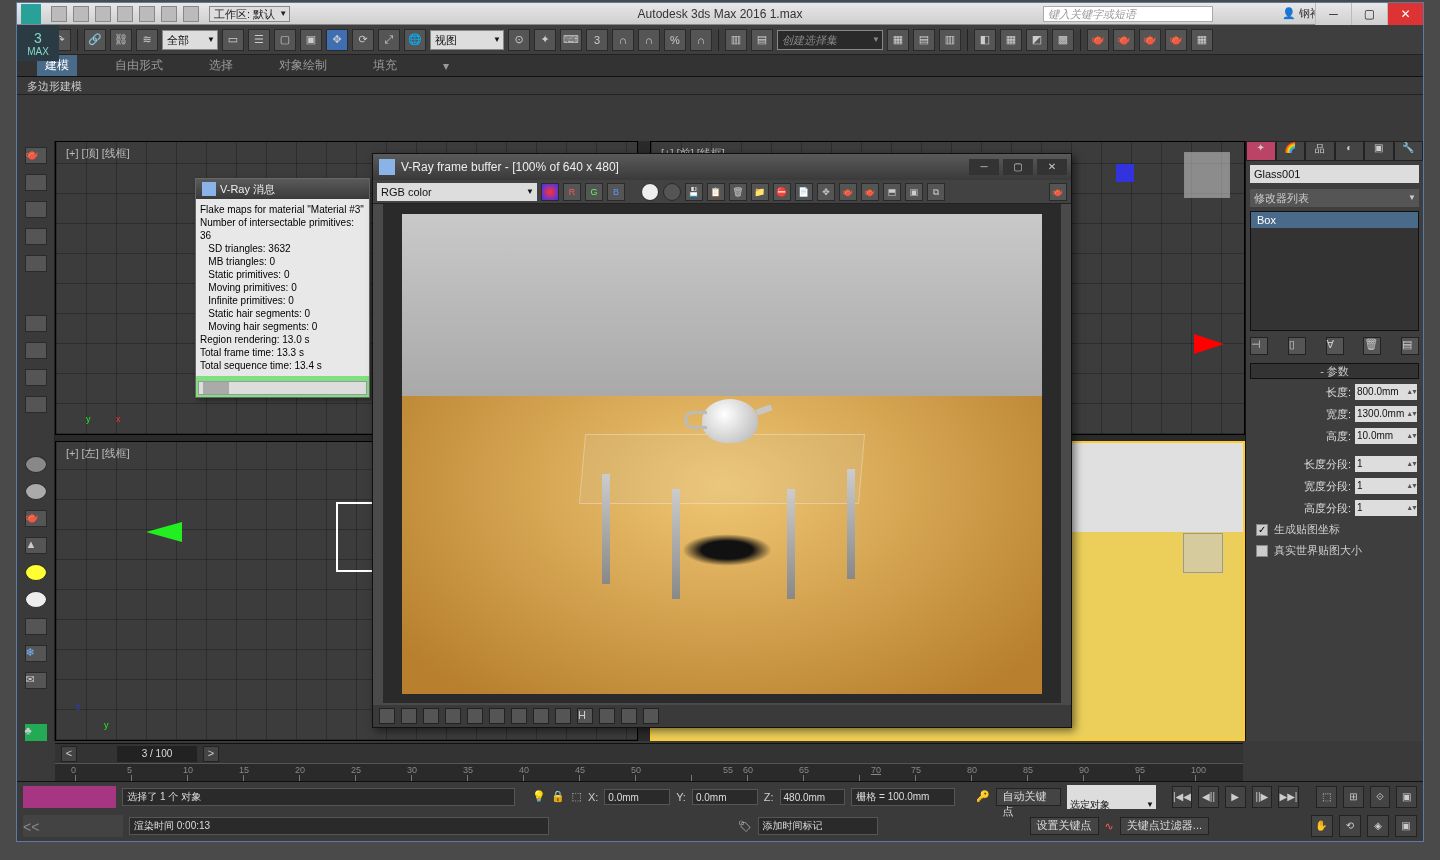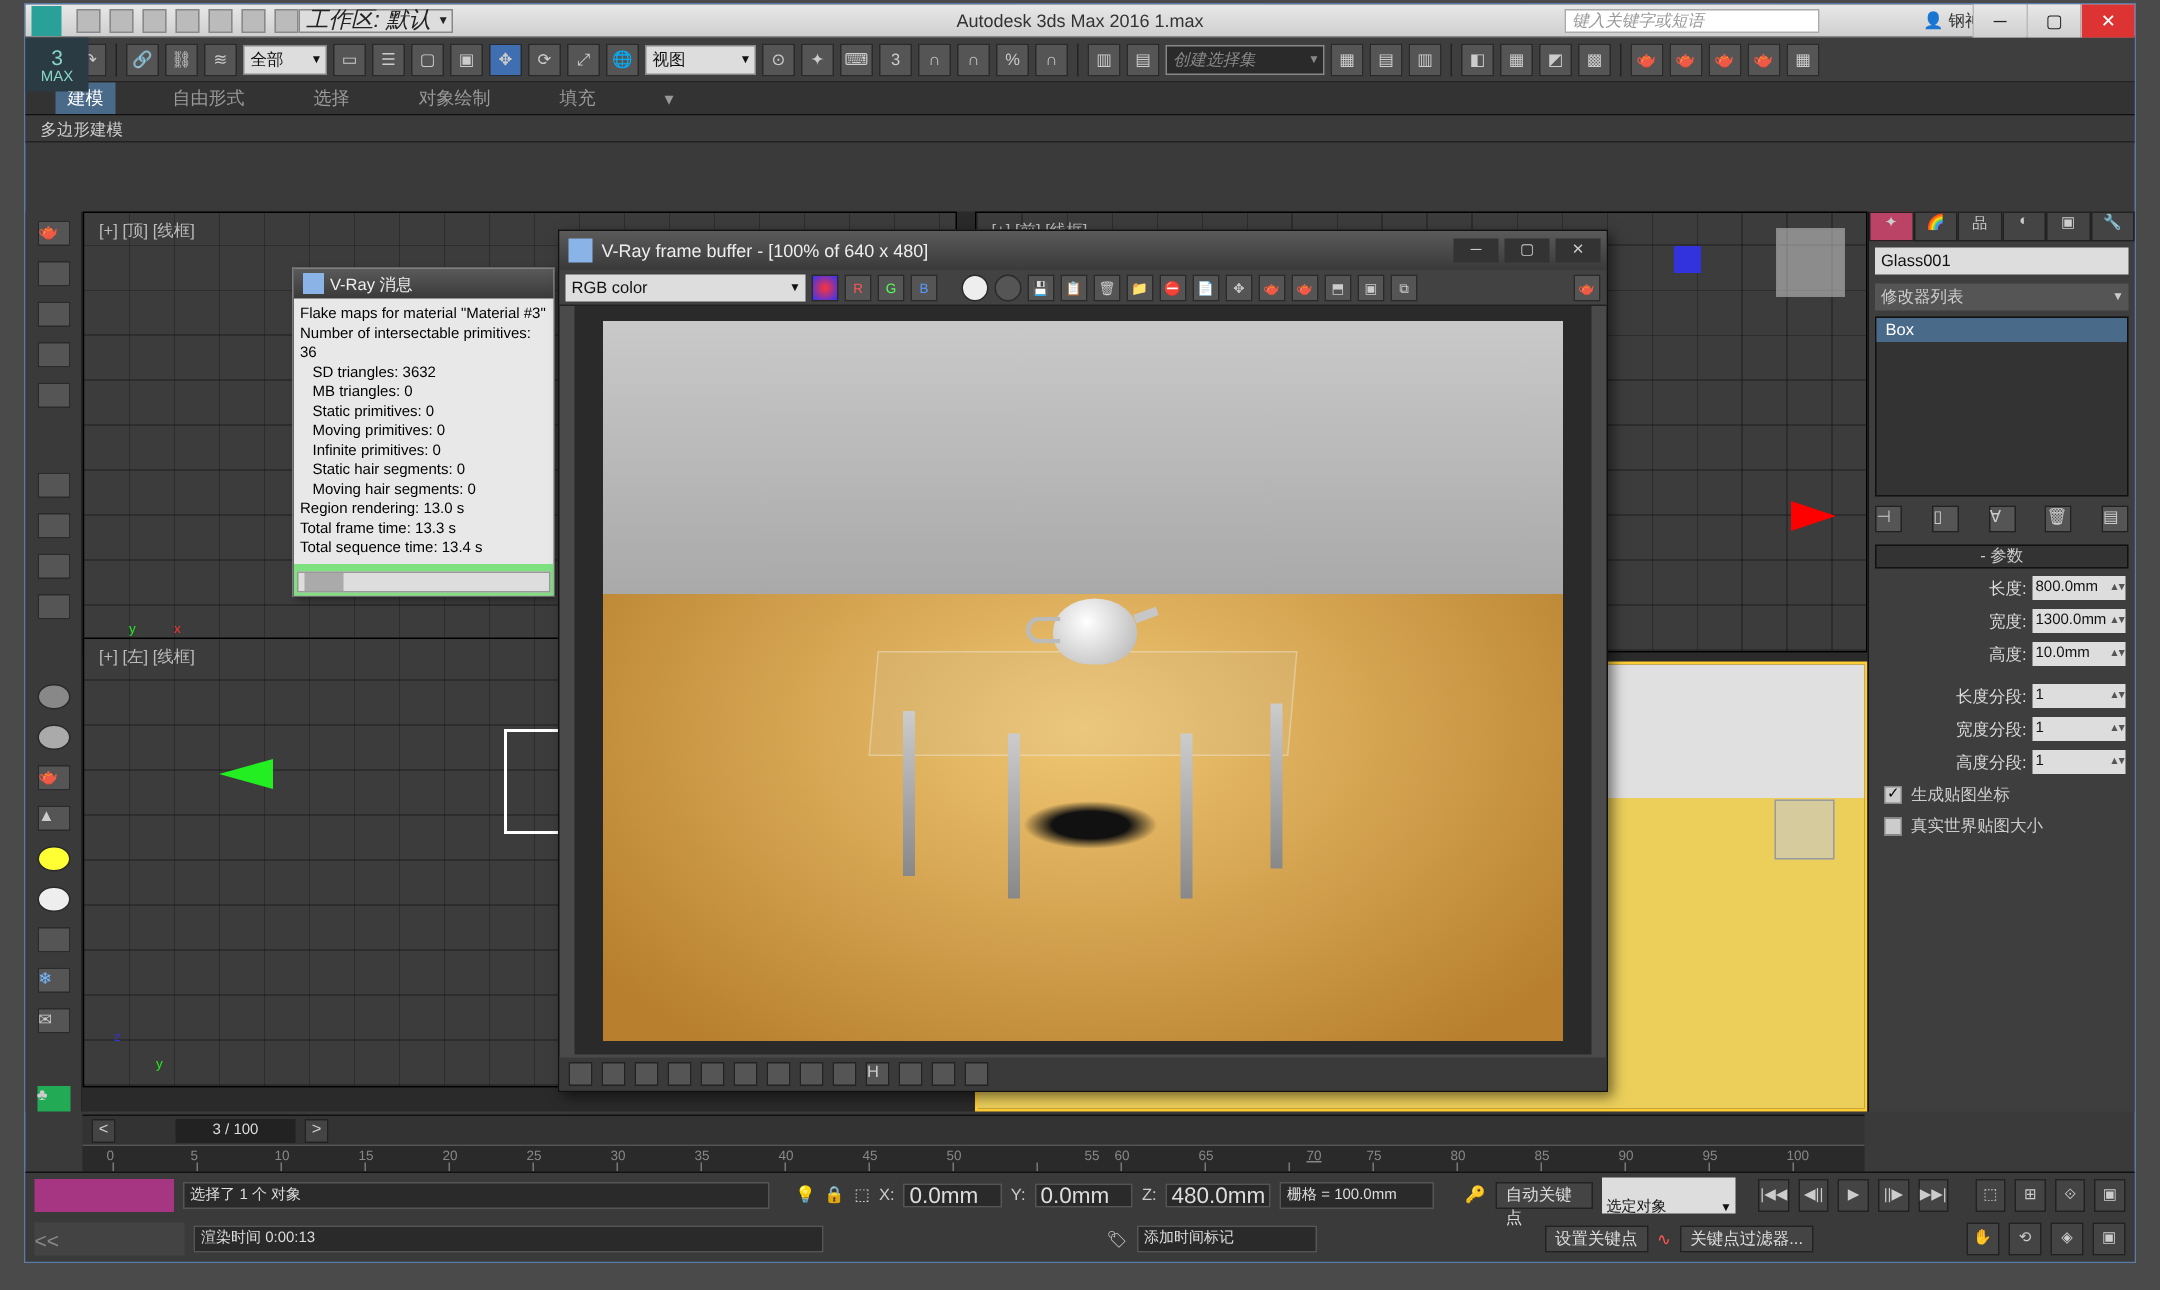--- a/index.html
+++ b/index.html
@@ -10,21 +10,21 @@
 .titlebar { height:22px; background:linear-gradient(#e8e8e8,#cfcfcf); display:flex; align-items:center; position:relative; border-bottom:1px solid #888;}
 .titlebar .app-icon { width:20px; height:20px; background:#2aa198; margin:0 4px; display:inline-block; }
 .titlebar .title-center { position:absolute; left:50%; transform:translateX(-50%); color:#333; font-size:12px; }
 .titlebar .search-box { position:absolute; right:210px; width:170px; height:16px; border:1px solid #aaa; background:#fff; color:#999; font-style:italic; padding:0 4px; line-height:14px; font-size:11px;}
 .titlebar .user { position:absolute; right:80px; color:#333; font-size:11px;}
 .win-buttons { position:absolute; right:0; top:0; display:flex; }
 .win-btn { width:36px; height:22px; display:flex; align-items:center; justify-content:center; font-size:12px; color:#222; background:linear-gradient(#e8e8e8,#cfcfcf); border-left:1px solid #bbb;}
 .win-btn.close { background:#d33; color:#fff; }
 .qat { display:flex; gap:6px; margin-left:6px; align-items:center;}
 .qat .q { width:16px; height:16px; background:#bbb; border:1px solid #888; }
-.workspace-selector { height:16px; border:1px solid #888; background:#ddd; color:#222; padding:0 14px 0 4px; font-size:15px; position:relative; line-height:14px;font-style:italic;}
+.workspace-selector { margin-left:10px; height:16px; border:1px solid #888; background:#ddd; color:#222; padding:0 14px 0 4px; font-size:11px; position:relative; line-height:14px;}
 .workspace-selector:after{content:"▼"; position:absolute; right:2px; font-size:8px;}
 
 .max-corner { position:absolute; left:0; top:22px; width:42px; height:36px; background:#2b3b44; color:#87d7c7; font-size:10px; display:flex; flex-direction:column; align-items:center; justify-content:center; z-index:5;}
 
 .menubar { height:22px; background:#444; display:flex; align-items:center; padding-left:50px; gap:0; border-bottom:1px solid #222;}
 .menubar .m-item { padding:0 12px; color:#ddd; font-size:12px; line-height:22px; }
 
 .main-toolbar { height:30px; background:#3e3e3e; border-bottom:1px solid #222; display:flex; align-items:center; padding:0 6px; gap:4px;}
 .tb-btn { width:22px; height:22px; background:#555; border:1px solid #2a2a2a; display:inline-flex; align-items:center; justify-content:center; font-size:11px; color:#ccc;}
 .tb-btn.highlight { background:#3f6fb0; }
@@ -41,21 +41,21 @@
 
 .left-strip { width:38px; background:#3a3a3a; border-right:1px solid #222; display:flex; flex-direction:column; gap:10px; padding-top:6px; align-items:center;}
 .left-strip .ls { width:22px; height:22px; background:#555; border:1px solid #2a2a2a;}
 
 .vp-container { flex:1; position:relative; background:#2a2a2a; }
 .viewport { position:absolute; background:#3c3c3c; border:1px solid #000; }
 .vp-grid { position:absolute; inset:0; background-image:repeating-linear-gradient(0deg,rgba(0,0,0,0.25) 0 1px,transparent 1px 30px),repeating-linear-gradient(90deg,rgba(0,0,0,0.25) 0 1px,transparent 1px 30px);}
 .vp-label { position:absolute; top:4px; left:10px; color:#bbb; font-size:11px;}
 .vp-top-left { left:0; top:0; width:49%; height:49%; }
 .vp-top-right { right:0; top:0; width:50%; height:49%; }
-.vp-bot-left { left:0; bottom:16px; width:49%; height:50%;text-align:center; }
+.vp-bot-left { left:0; bottom:0; width:49%; height:50%;text-align:center; }
 .vp-bot-right { right:0; bottom:0; width:50%; height:50%; border:2px solid #ffcc33; background:linear-gradient(#e0e0e0 0 30%, #ebcf5a 30% 100%);}
 
 .axis-g { position:absolute; width:40px; height:40px; }
 .axis-g .ax { position:absolute; font-size:9px; }
 
 .vfb { position:absolute; left:355px; top:150px; width:700px; height:575px; background:#4a4a4a; border:1px solid #111; box-shadow:3px 3px 8px rgba(0,0,0,.5); z-index:30;}
 .vfb-title { height:26px; background:linear-gradient(#5a5a5a,#3a3a3a); display:flex; align-items:center; padding:0 6px; color:#eee; font-size:12px; position:relative;}
 .vfb-title .icon { width:16px; height:16px; background:#8ab4e8; margin-right:6px;}
 .vfb-win-btns { position:absolute; right:4px; display:flex; gap:4px;}
 .vfb-win-btns .wb { width:30px; height:16px; background:#333; color:#ccc; text-align:center; font-size:10px; line-height:16px;}
@@ -106,21 +106,21 @@
 .timeline { position:absolute; bottom:60px; left:38px; right:180px; height:38px; background:#333; border-top:1px solid #111;}
 .frame-display { position:absolute; left:62px; top:2px; width:80px; height:16px; background:#222; color:#ddd; text-align:center; font-size:10px; line-height:16px;}
 .time-ruler { position:absolute; bottom:0; left:0; right:0; height:18px; background:#2a2a2a; border-top:1px solid #555;}
 .time-ruler .tick { position:absolute; bottom:0; width:1px; height:6px; background:#777;}
 .time-ruler .tlabel { position:absolute; bottom:6px; font-size:9px; color:#888;}
 
 .status { position:absolute; bottom:0; left:0; right:0; height:60px; background:#3a3a3a; border-top:1px solid #111; display:flex; flex-direction:column;}
 .status-row { height:30px; display:flex; align-items:center; padding:0 6px; gap:6px; font-size:11px;}
 .prompt-box { width:100px; height:22px; background:#f3b; opacity:.55;}
 .status-field { height:18px; background:#2a2a2a; border:1px solid #555; padding:0 4px; line-height:16px; color:#ddd; font-size:10px;}
-.xyz-spin { width:70px; height:16px; background:#2a2a2a; border:1px solid #555; color:#ddd; padding:0 3px; font-size:15px; line-height:16px;}
+.xyz-spin { width:70px; height:16px; background:#2a2a2a; border:1px solid #555; color:#ddd; padding:0 3px; font-size:10px; line-height:16px;}
 .auto-key-btn { height:18px; padding:0 6px; background:#444; border:1px solid #222; color:#ddd;}
 .nav-btn { width:22px; height:22px; background:#444; border:1px solid #222; color:#ccc; text-align:center; line-height:20px; font-size:10px;}
 .sel-combo{width:95px;height:16px;background:#ddd;color:#111;font-size:10px;padding:12px 3px;line-height:16px;position:relative}
 .sel-combo:after{content:"▼";position:absolute;right:2px;font-size:8px}
 
 .arrow-x{position:absolute;width:0;height:0;border-top:10px solid transparent;border-bottom:10px solid transparent;border-left:30px solid red}
 .arrow-xy{position:absolute;width:0;height:0;border-top:10px solid transparent;border-bottom:10px solid transparent;border-right:36px solid #2e2}
 .arrow-z{position:absolute;width:18px;height:18px;background:#33d}
 
 .viewcube{position:absolute;right:14px;top:10px;width:46px;height:46px;background:rgba(220,220,220,.5);border:1px solid #888}

